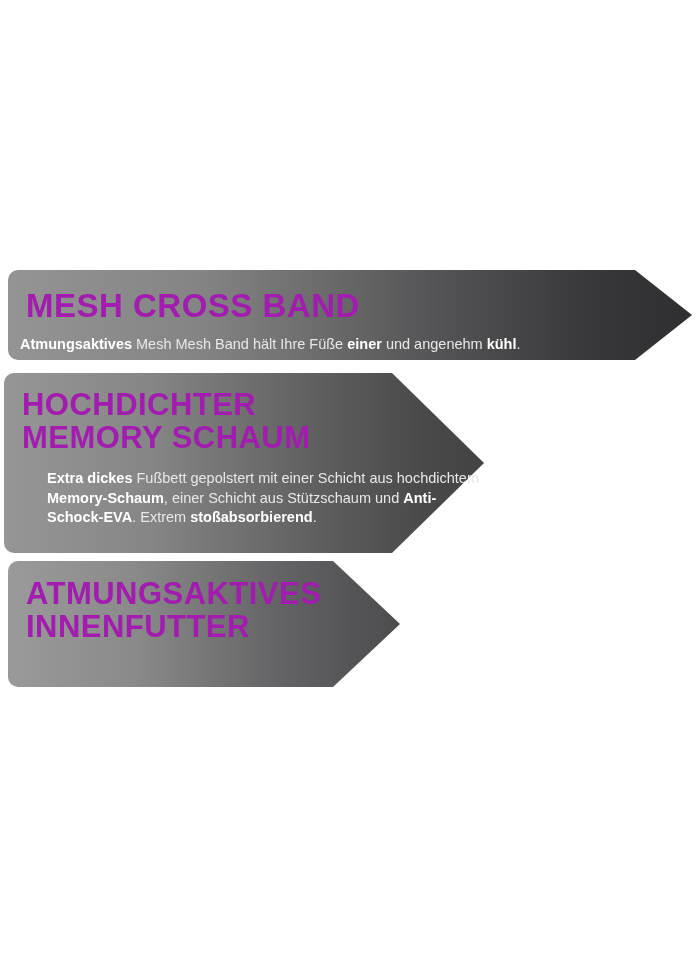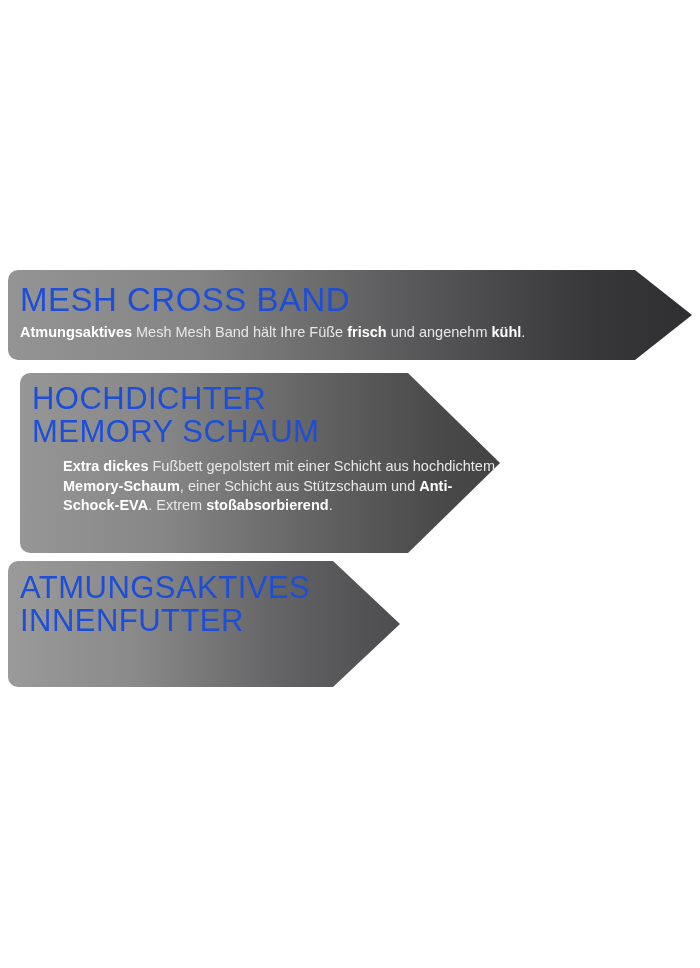--- a/index.html
+++ b/index.html
@@ -39,25 +39,25 @@
     width: 100%;
     height: 100%;
   }
 
   .banner-content {
     position: relative;
     z-index: 2;
   }
 
   .headline {
-    font-weight: 400;
+    font-weight: 700;
     letter-spacing: 0.015em;
-    color: #1d4ed8;
+    color: #a21caf;
     white-space: pre-line;
-    margin: 0;
+    margin: 6px;
   }
 
   .subtext {
     color: #e8e8e8;
     margin: 0;
     font-weight: 400;
   }
 
   .subtext b, .subtext strong {
     color: #ffffff;
@@ -77,21 +77,21 @@
     padding: 12px 0 0 12px;
   }
   #banner-mesh-cross-band .subtext {
     font-size: 14.5px;
     line-height: 20px;
     padding: 4px 0 0 12px;
   }
 
   
   #banner-memory-schaum {
-    left: 20px;
+    left: 4px;
     top: 373px;
     width: 480px;
     height: 180px;
   }
   #banner-memory-schaum .headline {
     font-size: 31px;
     line-height: 33px;
     padding: 9px 0 0 12px;
   }
   #banner-memory-schaum .subtext {
@@ -130,21 +130,21 @@
           <stop offset="0.86" stop-color="#373739"></stop>
           <stop offset="1" stop-color="#2f2f31"></stop>
         </linearGradient>
       </defs>
       <path d="M10,0 L627,0 L684,45 L627,90 L10,90
                A10,10 0 0 1 0,80 L0,10 A10,10 0 0 1 10,0 Z" fill="url(#grad1)"></path>
     </svg>
 
     <div class="banner-content">
       <h2 class="headline">MESH CROSS BAND</h2>
-      <p class="subtext"><b>Atmungsaktives</b><span> Mesh Mesh Band hält Ihre Füße </span><b>frisch</b><span> und angenehm </span><b>kühl</b><span>.</span></p>
+      <p class="subtext"><b>Atmungsaktives</b><span> Mesh Mesh Band hält Ihre Füße </span><b>einer</b><span> und angenehm </span><b>kühl</b><span>.</span></p>
     </div>
   </div>
 
   <div class="banner" id="banner-memory-schaum">
 
     <svg class="banner-shape" viewBox="0 0 480 180" preserveAspectRatio="none">
       <defs>
         <linearGradient id="grad2" x1="0" y1="0" x2="1" y2="0">
           <stop offset="0" stop-color="#969696"></stop>
           <stop offset="0.30" stop-color="#868686"></stop>

